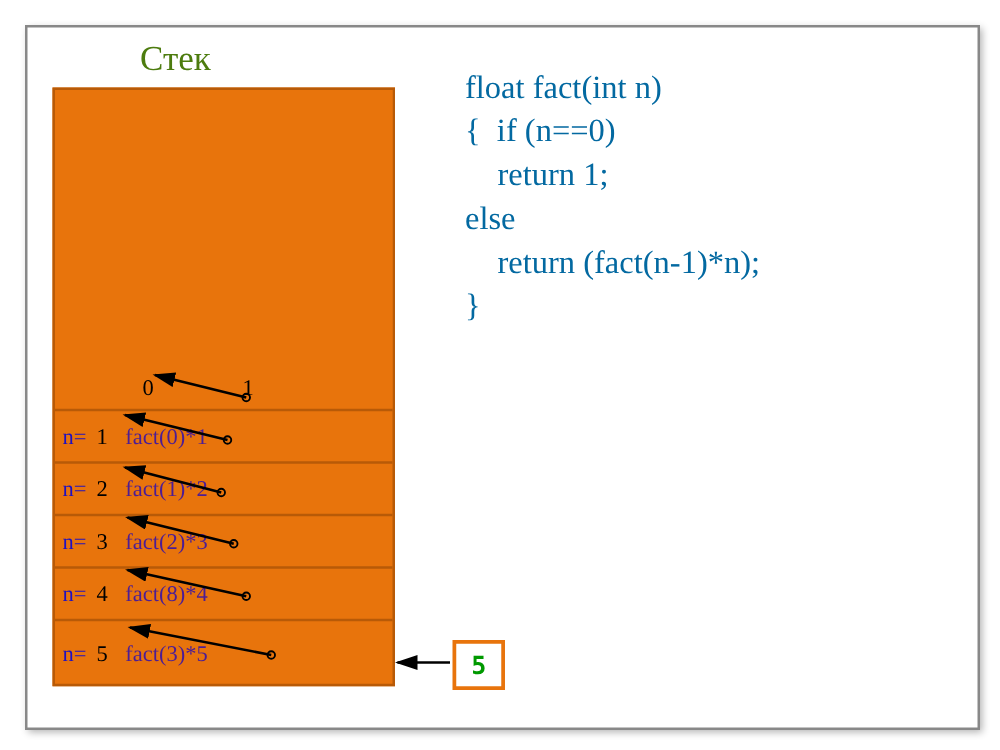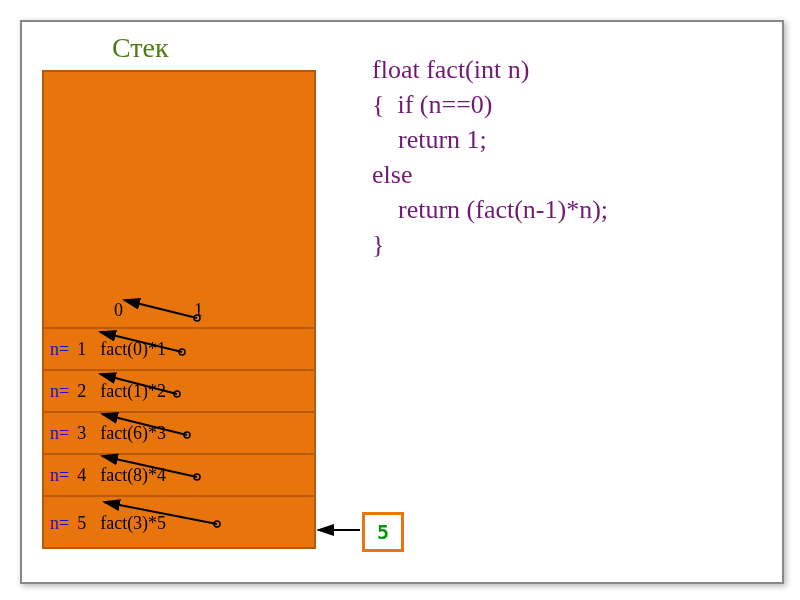--- a/index.html
+++ b/index.html
@@ -53,40 +53,40 @@
     color: #1F10C2;
     font-size: 18px;
     margin-left: 6px;
   }
   .stack-row .n-val {
     color: #000;
     font-size: 18px;
     margin-left: 8px;
   }
   .stack-row .calc {
-    color: #000000;
+    color: #4c1d95;
     font-size: 18px;
     margin-left: 14px;
   }
   .zero-one {
     position: absolute;
     bottom: 6px;
     left: 0;
     width: 100%;
     font-size: 18px;
     color: #000;
   }
   .zero-one .z { position: absolute; left: 70px; bottom: 0; }
   .zero-one .o { position: absolute; left: 150px; bottom: 0; }
   .code {
     position: absolute;
     left: 350px;
     top: 30px;
     font-size: 26px;
-    color: #701a75;
+    color: #0369a1;
     line-height: 1.35;
     white-space: pre;
   }
   .result-box {
     position: absolute;
     left: 340px;
     top: 490px;
     width: 36px;
     height: 34px;
     border: 3px solid #E8740C;
@@ -133,21 +133,21 @@
       <span class="calc">fact(0)*1</span>
     </div>
     <div class="stack-row">
       <span class="n-label">n=</span>
       <span class="n-val">2</span>
       <span class="calc">fact(1)*2</span>
     </div>
     <div class="stack-row">
       <span class="n-label">n=</span>
       <span class="n-val">3</span>
-      <span class="calc">fact(6)*3</span>
+      <span class="calc">fact(2)*3</span>
     </div>
     <div class="stack-row">
       <span class="n-label">n=</span>
       <span class="n-val">4</span>
       <span class="calc">fact(8)*4</span>
     </div>
     <div class="stack-row" style="height:52px;">
       <span class="n-label">n=</span>
       <span class="n-val">5</span>
       <span class="calc">fact(3)*5</span>

